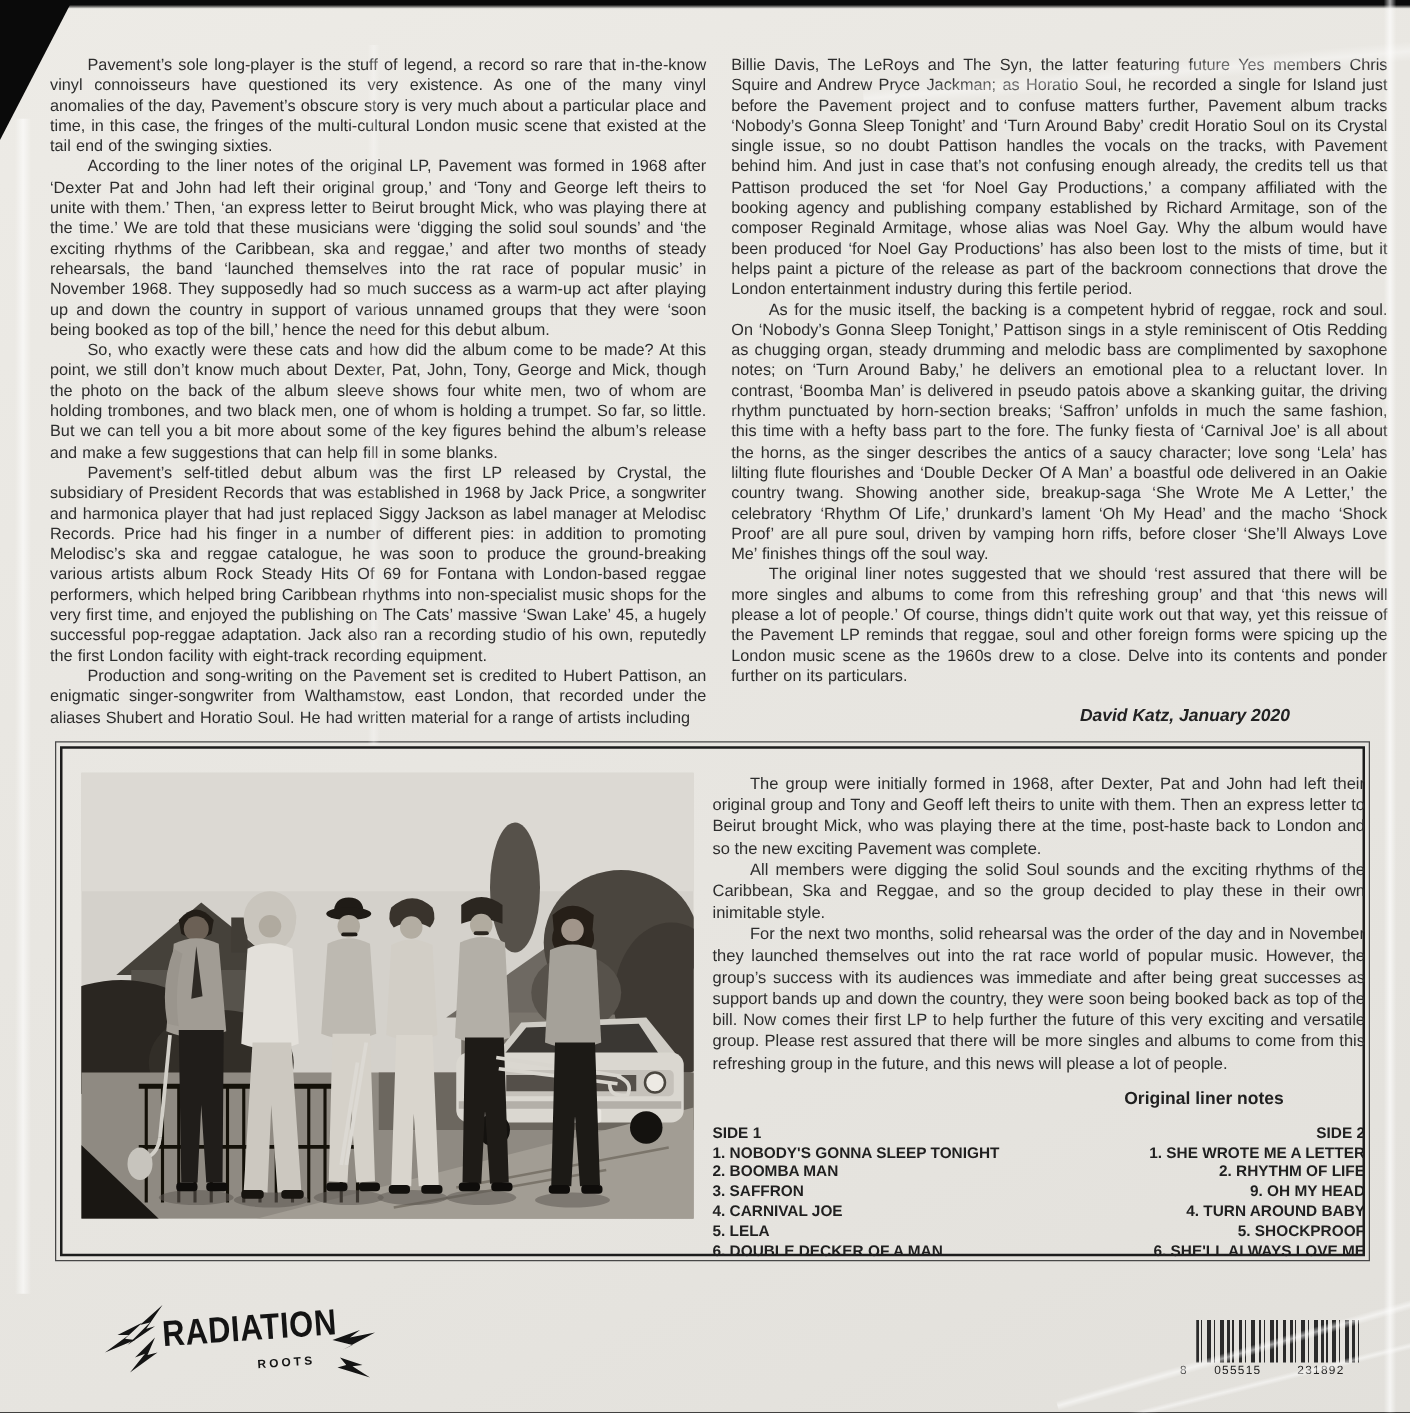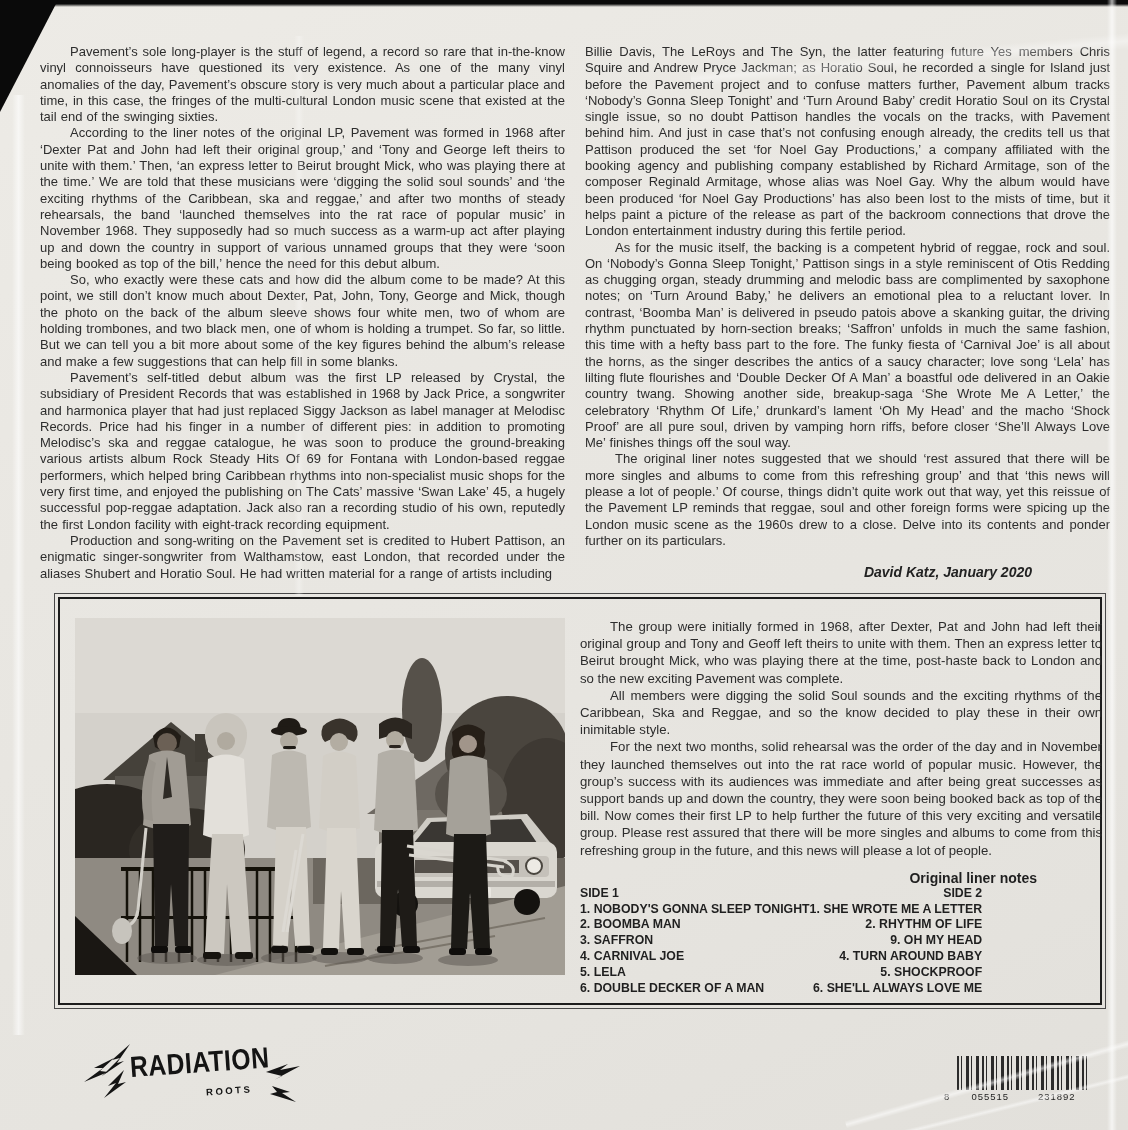--- a/index.html
+++ b/index.html
@@ -36,29 +36,29 @@
   .col { width:525px; }
   .essay p {
     margin:0; font-size:13px; line-height:16.3px; text-align:justify; text-indent:30px;
     color:#2d2d2d; word-spacing:.5px;
   }
   .essay p.no-indent { text-indent:0; }
   .byline { margin-top:15px; margin-right:78px; text-align:right;
     font-weight:700; font-style:italic; font-size:14px; color:#222; }
 
   
-  .liner-box { position:absolute; left:58px; top:597px; width:1040px; height:404px;
+  .liner-box { position:absolute; left:48px; top:597px; width:1040px; height:404px;
     border:2px solid #1c1c1c; outline:1px solid #474747; outline-offset:3px; }
   .photo-wrap { position:absolute; left:15px; top:19px; width:490px; height:357px; }
   .photo-wrap svg { display:block; width:100%; height:100%; }
   .box-right { position:absolute; left:520px; top:19px; width:522px; }
   .box-right p { margin:0; font-size:13.2px; line-height:17.2px; text-align:justify;
     text-indent:30px; color:#2d2d2d; }
   .caption { margin:11px 65px 0 0; text-align:right; font-weight:700; font-size:14px; color:#1f1f1f; }
-  .tracklist { display:flex; justify-content:flex-start; 
+  .tracklist { display:flex; justify-content:space-between; margin-top:13px;
     font-weight:700; font-size:12.3px; line-height:15.8px; color:#1f1f1f; }
   .side2 { text-align:right; }
 
   
   .logo { position:absolute; left:84px; top:1036px; width:230px; height:78px; }
   .logo svg.bolts { position:absolute; left:0; top:0; width:230px; height:78px; }
   .logo-main { position:absolute; left:46px; top:16px; font-size:26px; font-weight:800;
     letter-spacing:.5px; color:#141414; transform:rotate(-4deg) scale(.95,1.12);
     transform-origin:left center; white-space:nowrap; }
   .logo-roots { position:absolute; left:122px; top:49px; font-size:9.5px; font-weight:700;
@@ -236,21 +236,21 @@
           <path d="M375 142 q18 -9 37 0 l4 74 q-23 9 -45 0 Z" fill="#a5a199"></path>
           <path d="M379 216 l-3 114 l16 1 l3 -56 l4 56 l16 -1 l-4 -114 Z" fill="#1c1a16"></path>
           <rect x="374" y="330" width="17" height="7" rx="3" fill="#0f0d0b"></rect>
           <rect x="400" y="330" width="17" height="7" rx="3" fill="#0f0d0b"></rect>
         </g>
       </svg>
     </div>
 
     <div class="box-right">
       <p>The group were initially formed in 1968, after Dexter, Pat and John had left their original group and Tony and Geoff left theirs to unite with them. Then an express letter to Beirut brought Mick, who was playing there at the time, post-haste back to London and so the new exciting Pavement was complete.</p>
-      <p>All members were digging the solid Soul sounds and the exciting rhythms of the Caribbean, Ska and Reggae, and so the know decided to play these in their own inimitable style.</p>
+      <p>All members were digging the solid Soul sounds and the exciting rhythms of the Caribbean, Ska and Reggae, and so the group decided to play these in their own inimitable style.</p>
       <p>For the next two months, solid rehearsal was the order of the day and in November they launched themselves out into the rat race world of popular music. However, the group’s success with its audiences was immediate and after being great successes as support bands up and down the country, they were soon being booked back as top of the bill. Now comes their first LP to help further the future of this very exciting and versatile group. Please rest assured that there will be more singles and albums to come from this refreshing group in the future, and this news will please a lot of people.</p>
       <div class="caption">Original liner notes</div>
       <div class="tracklist">
         <div class="side1">
           <div>SIDE 1</div>
           <div>1. NOBODY'S GONNA SLEEP TONIGHT</div>
           <div>2. BOOMBA MAN</div>
           <div>3. SAFFRON</div>
           <div>4. CARNIVAL JOE</div>
           <div>5. LELA</div>

